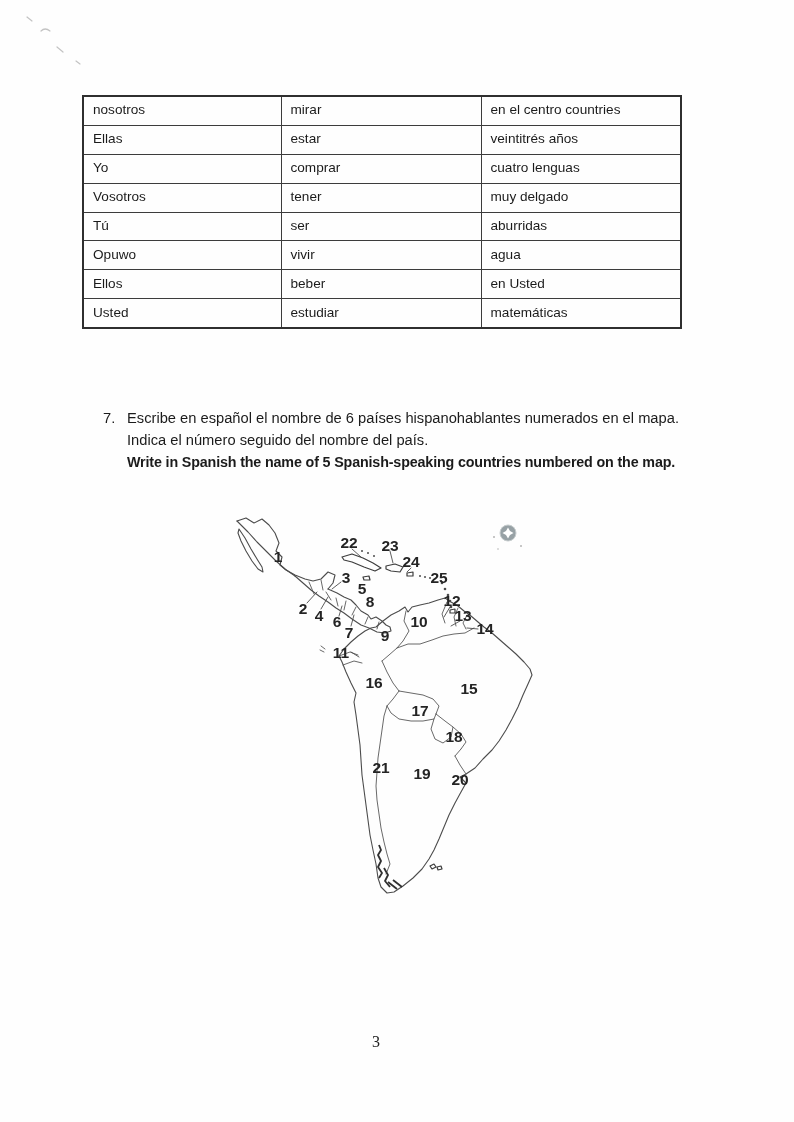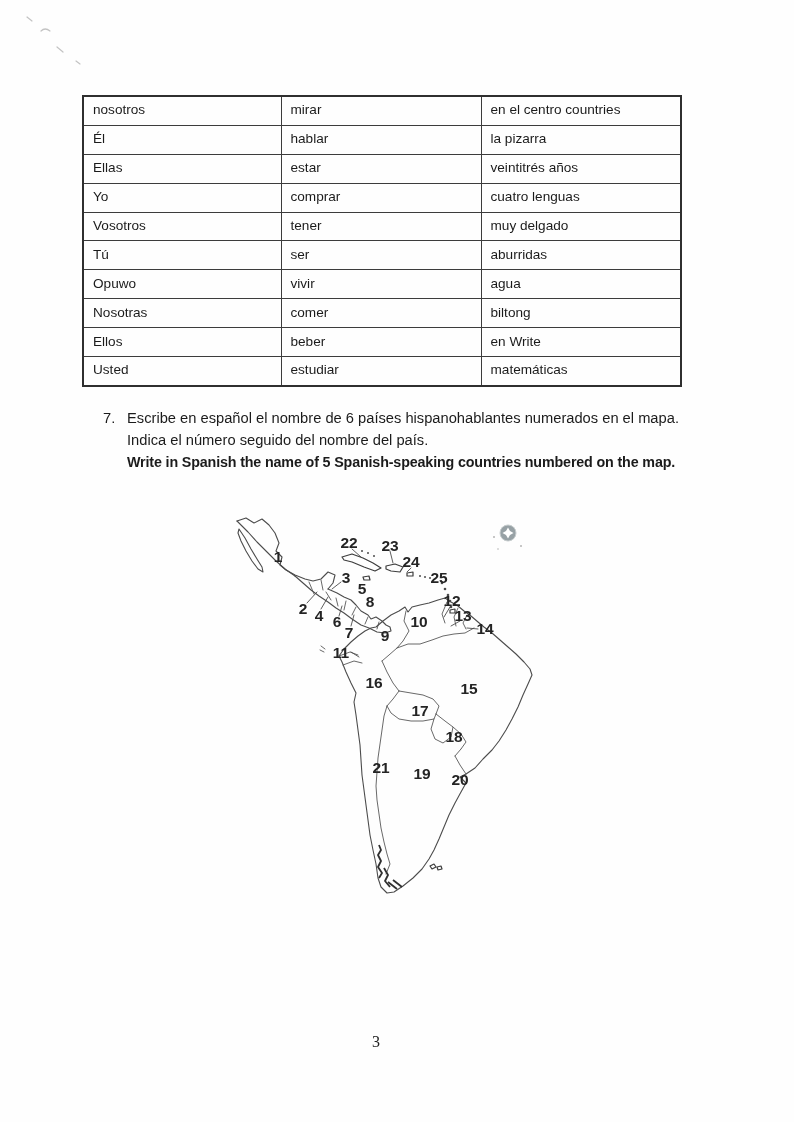--- a/index.html
+++ b/index.html
@@ -64,25 +64,20 @@
           <col style="width:200px">
           <col style="width:200px">
         </colgroup>
       <tbody>
         <tr>
           <td>nosotros</td>
           <td>mirar</td>
           <td>en el centro countries</td>
         </tr>
         <tr>
-          <td>Él</td>
-          <td>hablar</td>
-          <td>la pizarra</td>
-        </tr>
-        <tr>
           <td>Ellas</td>
           <td>estar</td>
           <td>veintitrés años</td>
         </tr>
         <tr>
           <td>Yo</td>
           <td>comprar</td>
           <td>cuatro lenguas</td>
         </tr>
         <tr>
@@ -94,28 +89,23 @@
           <td>Tú</td>
           <td>ser</td>
           <td>aburridas</td>
         </tr>
         <tr>
           <td>Opuwo</td>
           <td>vivir</td>
           <td>agua</td>
         </tr>
         <tr>
-          <td>Nosotras</td>
-          <td>comer</td>
-          <td>biltong</td>
-        </tr>
-        <tr>
           <td>Ellos</td>
           <td>beber</td>
-          <td>en Write</td>
+          <td>en Usted</td>
         </tr>
         <tr>
           <td>Usted</td>
           <td>estudiar</td>
           <td>matemáticas</td>
         </tr>
       </tbody>
     </table>
   </div>
 

